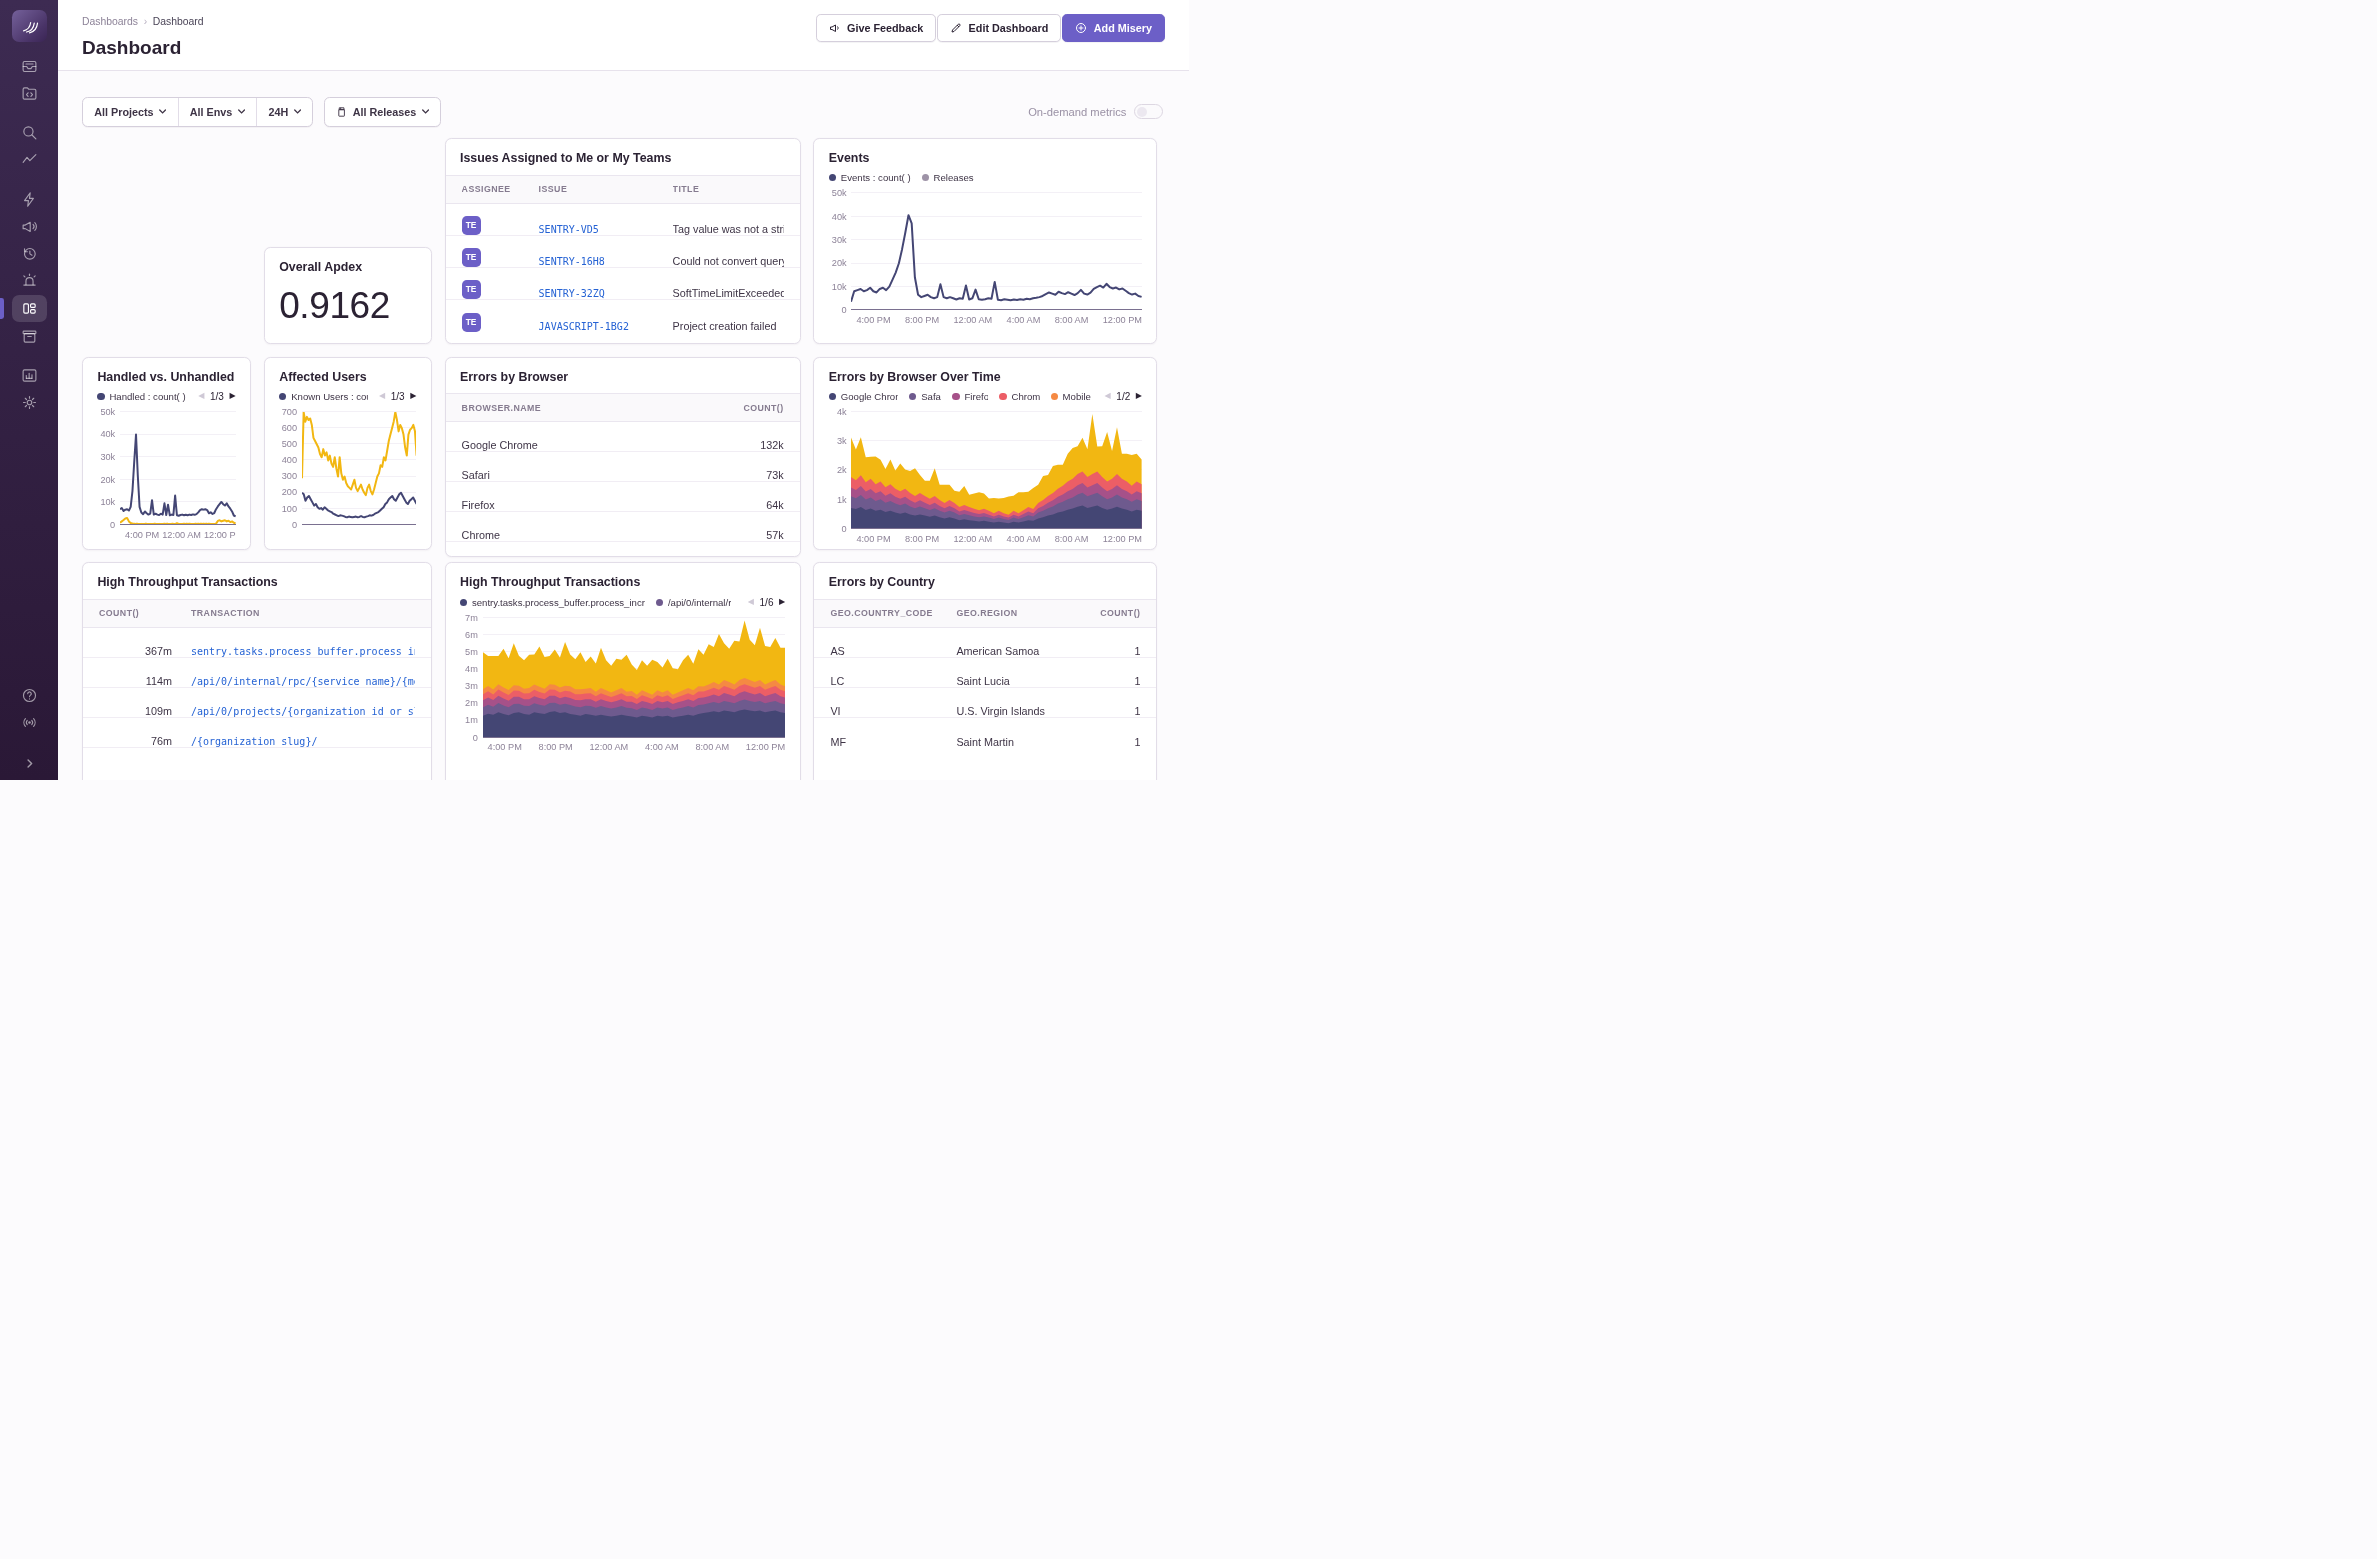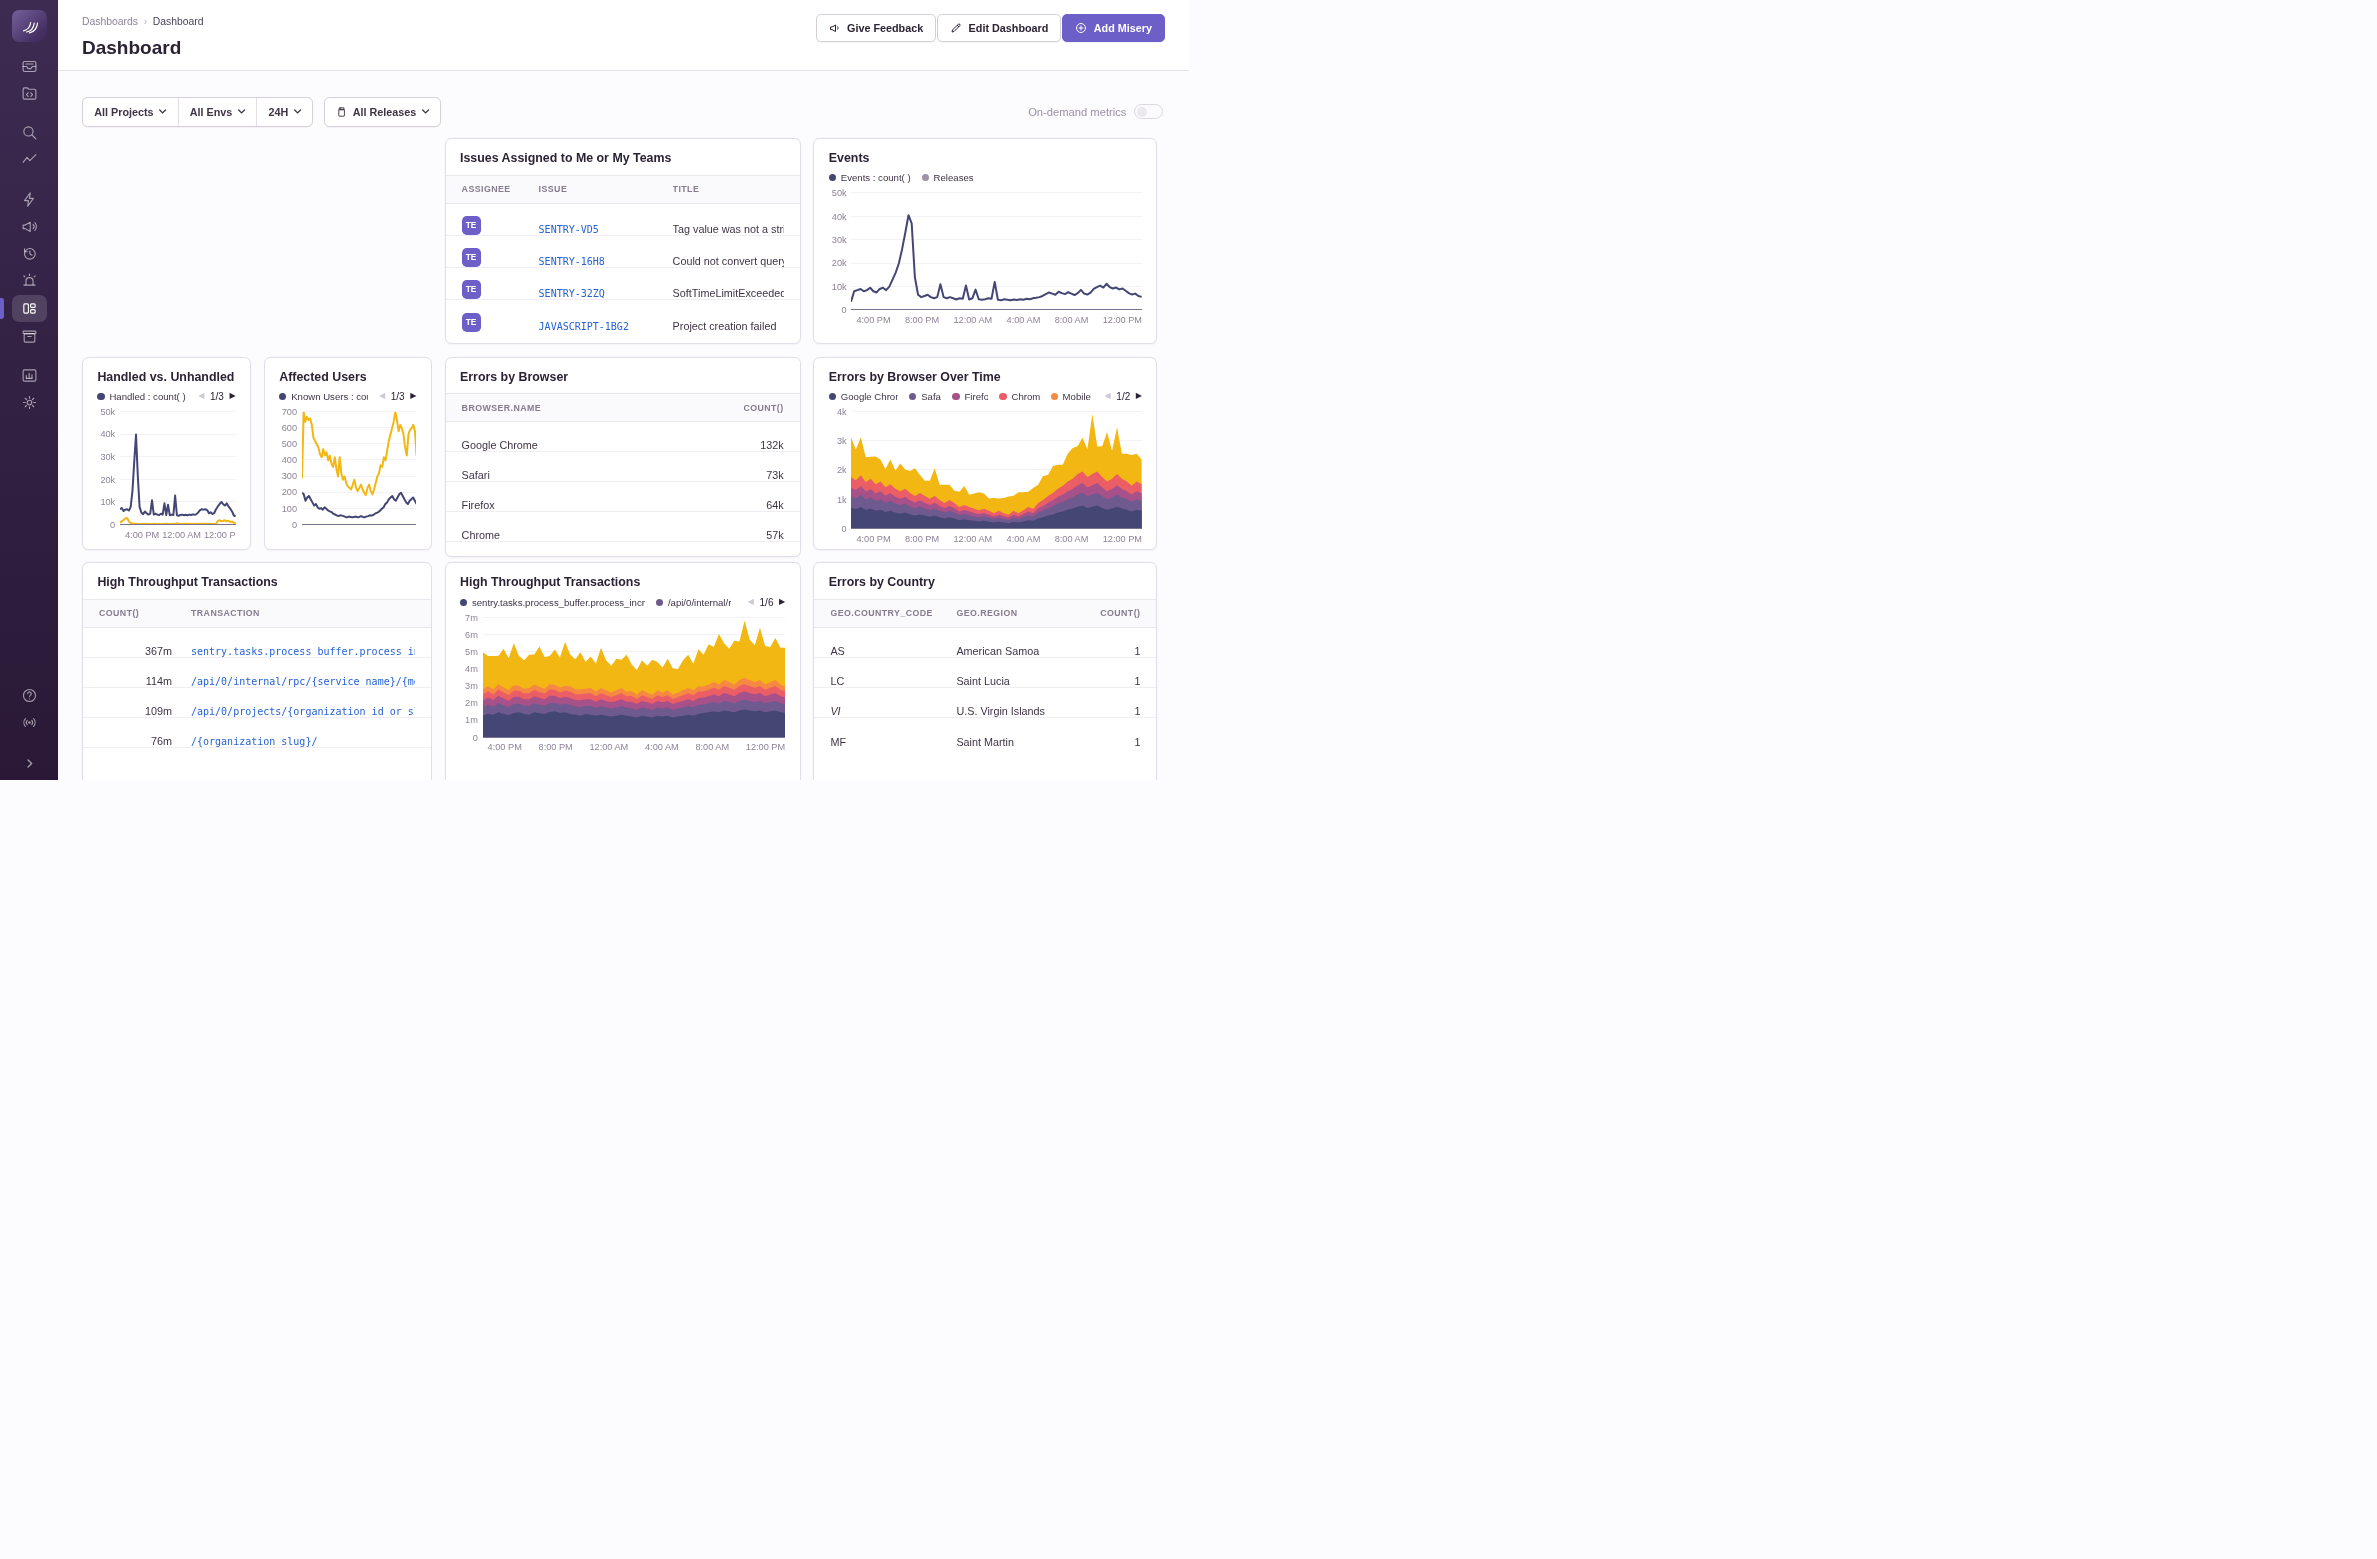--- a/index.html
+++ b/index.html
@@ -305,20 +305,26 @@
               <div class="knob"></div>
             </div>
         </div>
       </div>
 
       <div class="grid">
 
 
 
 
+        <div class="widget" style="grid-column:2;grid-row:2">
+          <div class="w-head">
+              <div class="w-title">Overall Apdex</div>
+            </div>
+          <div class="big-number">0.9162</div>
+        </div>
 
         <div class="widget" id="w-issues" style="grid-column:3;grid-row:1/span 2">
           <div class="w-head" style="padding-bottom:9.6px">
               <div class="w-title">Issues Assigned to Me or My Teams</div>
             </div>
           <div id="issues-table">
               <div class="tbl-head">
                 <div class="cell " style="width: 77px; flex: 0 0 auto;">ASSIGNEE</div>
                 <div class="cell " style="width: 134px; flex: 0 0 auto;">ISSUE</div>
                 <div class="cell " style="width: auto; flex: 1 1 0%;">TITLE</div>
@@ -685,21 +691,21 @@
                 <div class="cell " style="flex: 0 0 126px;">AS</div>
                 <div class="cell " style="flex: 1 1 0%;">American Samoa</div>
                 <div class="cell c-right" style="flex: 0 0 56px;">1</div>
               </div>
               <div class="tbl-row">
                 <div class="cell " style="flex: 0 0 126px;">LC</div>
                 <div class="cell " style="flex: 1 1 0%;">Saint Lucia</div>
                 <div class="cell c-right" style="flex: 0 0 56px;">1</div>
               </div>
               <div class="tbl-row">
-                <div class="cell " style="flex: 0 0 126px; font-style: italic;">VI</div>
+                <div class="cell " style="flex: 0 0 126px;">VI</div>
                 <div class="cell " style="flex: 1 1 0%;">U.S. Virgin Islands</div>
                 <div class="cell c-right" style="flex: 0 0 56px;">1</div>
               </div>
               <div class="tbl-row">
                 <div class="cell " style="flex: 0 0 126px;">MF</div>
                 <div class="cell " style="flex: 1 1 0%;">Saint Martin</div>
                 <div class="cell c-right" style="flex: 0 0 56px;">1</div>
               </div>
             </div>
         </div>

